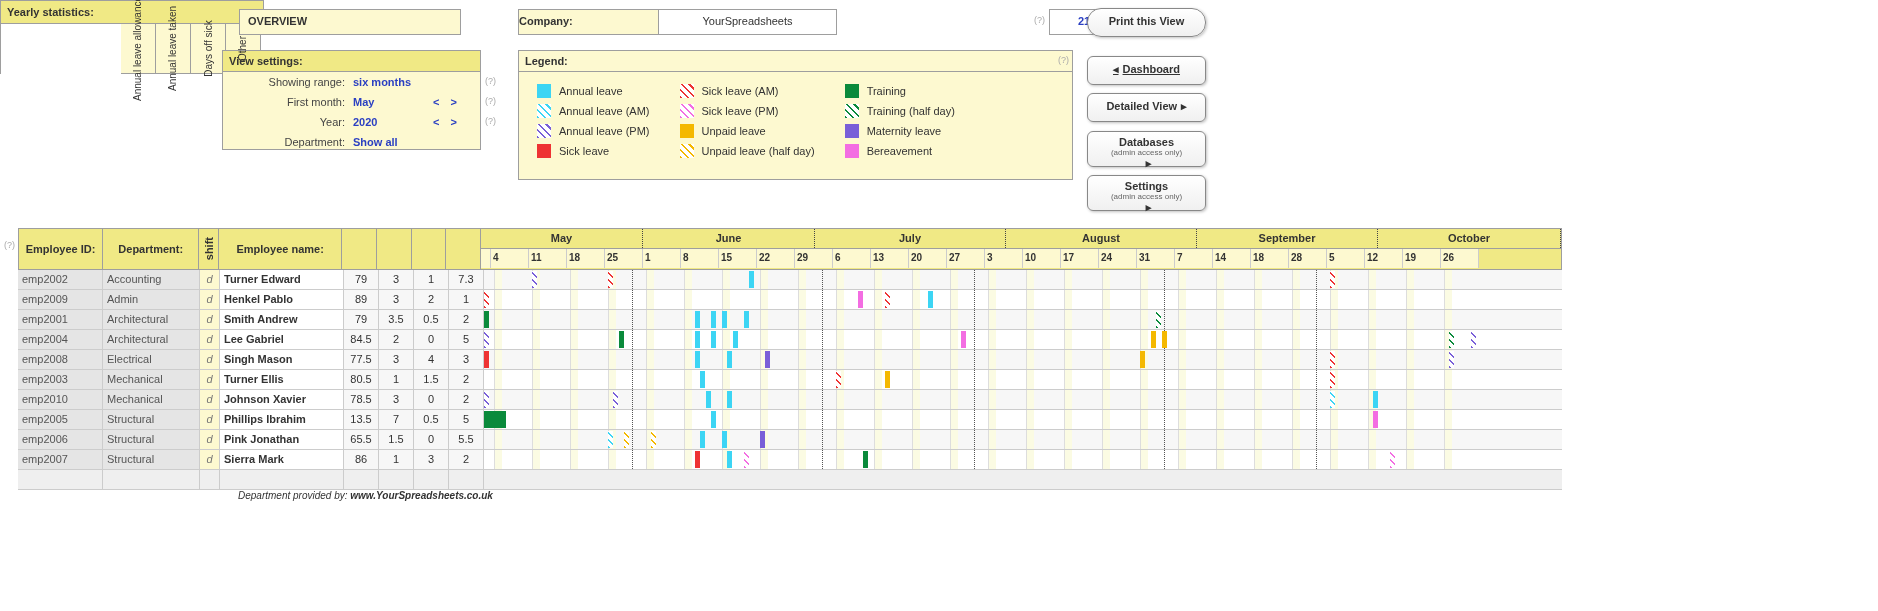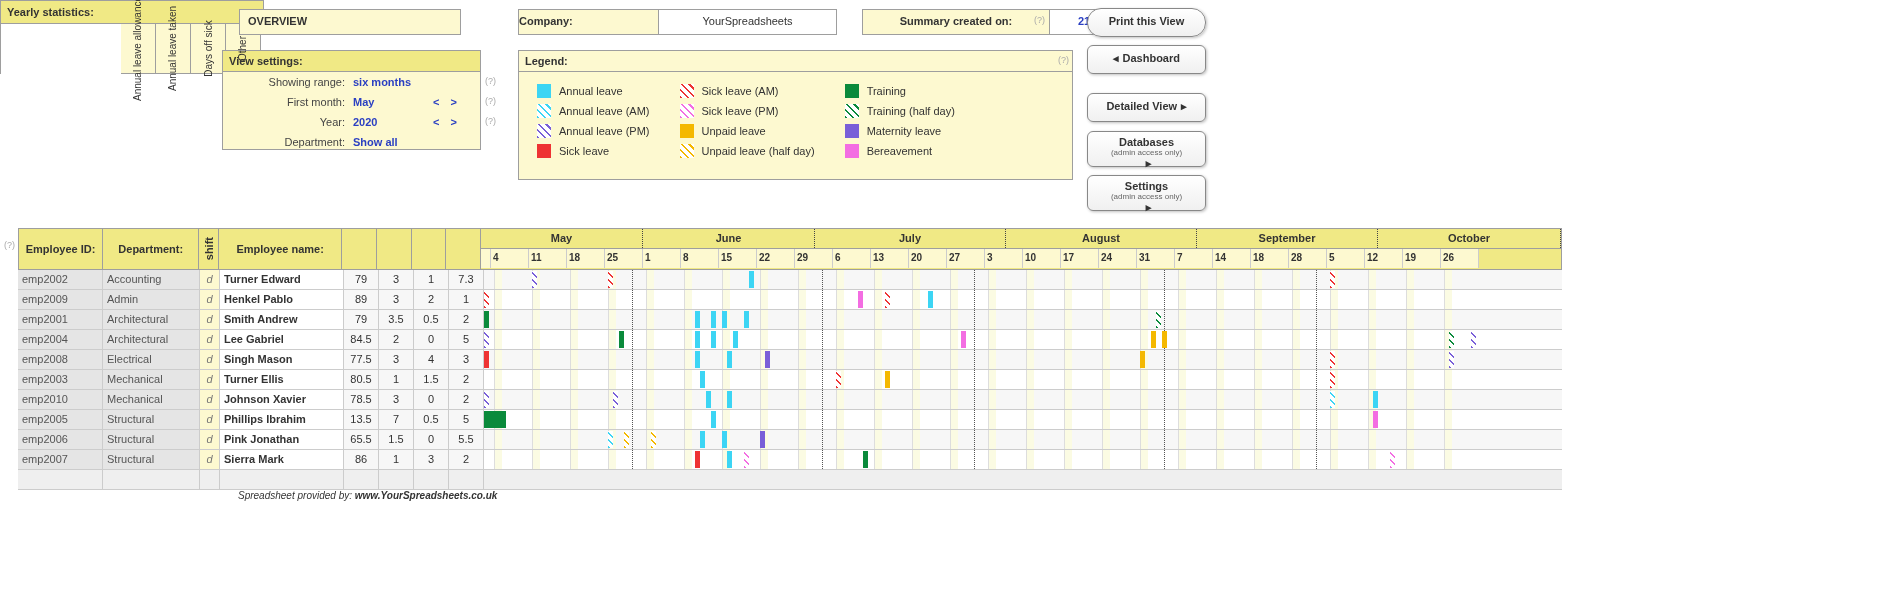--- a/index.html
+++ b/index.html
@@ -100,21 +100,20 @@
 </style>
 </head>
 <body>
 <div class="page">
 
 <div class="box overview">OVERVIEW</div>
 
 <div class="box company-lbl">Company:</div>
 <div class="box company-val">YourSpreadsheets</div>
 
-<div class="box summ-lbl">Summary created on:</div>
 <span class="help" style="left:1034px; top:15px;">(?)</span>
 <div class="box summ-val">21/02/2020</div>
 
 <div class="box vs">
   <div class="vs-title">View settings:</div>
   <div id="vs-rows">
         <div class="vs-row">
           <span class="k">Showing range:</span>
                  <span class="v">six months</span>
                  </div>
@@ -193,21 +192,21 @@
           <div class="li">
             <span class="sw c-pink"></span>
                   <span>Bereavement</span>
           </div>
         </div>
       </div>
 </div>
 <span class="help" style="left:1058px; top:55px;">(?)</span>
 
 <div class="btn" style="top:8px;border-radius:14px;">Print this View</div>
-<div class="btn tri-l" style="top:45px;">Dashboard</div>
+<div class="btn tri-l" style="top:56px;text-decoration:underline;">Dashboard</div>
 <div class="btn tri-r" style="top:93px;">Detailed View</div>
 <div class="btn sub tri-r" style="top:131px;">
   <span>Databases</span>
   <span class="hint">(admin access only)</span>
 </div>
 <div class="btn sub tri-r" style="top:175px;">
   <span>Settings</span>
   <span class="hint">(admin access only)</span>
 </div>
 
@@ -779,17 +778,17 @@
 <div class="cell c-stat" style="background:#efefef"></div>
 <div class="cell c-stat" style="background:#efefef"></div>
 <div class="cell c-stat" style="background:#efefef"></div>
 <div class="cell c-stat" style="background:#efefef"></div>
 <div class="timeline" style="background:#efefef"></div>
         </div>
       </div>
 </div>
 
 <div class="footer">
-  <span>Spreadsheet provided by: </span>
+  <span>Department provided by: </span>
   <b>www.YourSpreadsheets.co.uk</b>
 </div>
 
 </div>
 
 </body></html>

